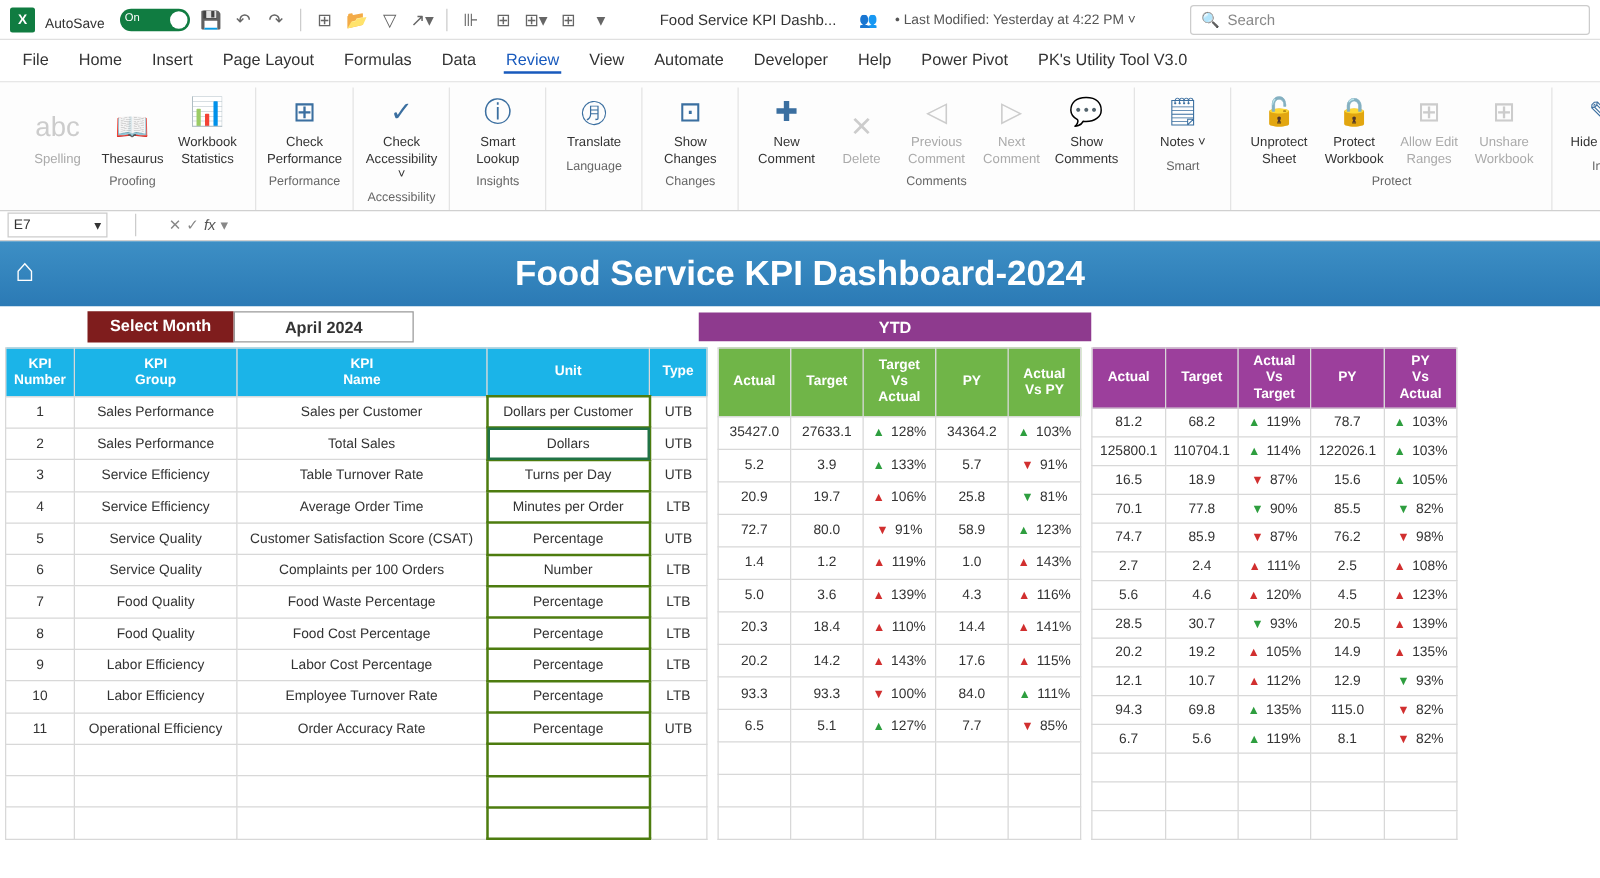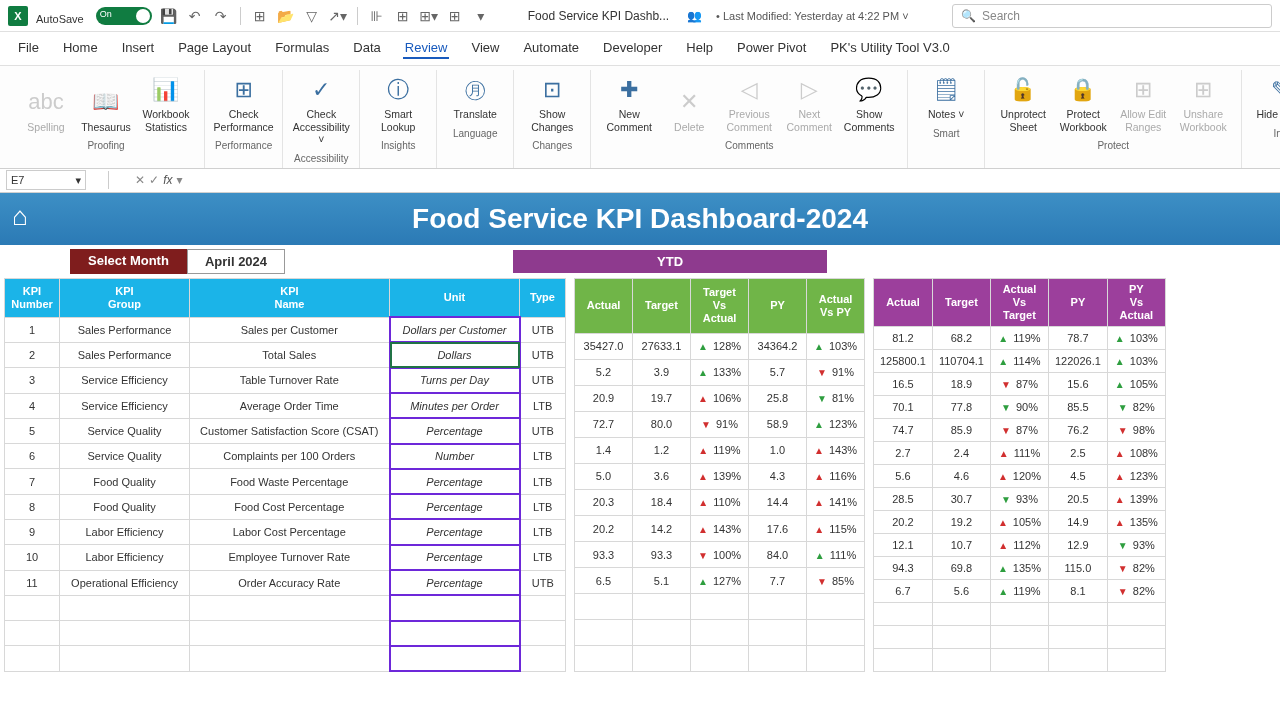--- a/index.html
+++ b/index.html
@@ -42,35 +42,35 @@
 .fx { font-style:italic; font-size:12px; color:#555; }
 
 
 .dash { padding:0; }
 .dash-title { background:linear-gradient(to bottom,#3d8fc5,#2b7ab5); color:#fff; font-size:28px; font-weight:bold; text-align:center; padding:10px 0; position:relative; }
 .home-icon { position:absolute; left:12px; top:8px; font-size:26px; color:#fff; }
 
 .month-row { display:flex; padding:4px 0; gap:10px; align-items:center; }
 .month-container { display:flex; margin-left:70px; }
 .select-month { background:#7f1d1d; color:#fff; padding:4px 18px; font-size:13px; font-weight:600; }
-.month-val { background:#fff; border:1px solid #999; padding:4px 17px; font-size:13px; font-weight:600; }
+.month-val { background:#fff; border:1px solid #999; padding:4px 40px; font-size:13px; font-weight:600; }
 .section-hdr { flex:1; text-align:center; color:#fff; font-weight:bold; padding:4px 0; font-size:13px; }
 .mtd-hdr { background:#4caf50; }
 .ytd-hdr { background:#8e3a8e; }
 .section-gap { width:8px; }
 
 
 .tbl-wrap { display:flex; gap:8px; padding:0 4px; }
 .tbl { border-collapse:collapse; }
 .tbl th, .tbl td { border:1px solid #d8d8d8; padding:4px 6px; font-size:11px; text-align:center; height:23px; }
 .tbl th { color:#fff; font-weight:600; line-height:1.2; }
 .tbl-left th { background:#1bb4e8; }
 .tbl-mtd th { background:#70b548; }
 .tbl-ytd th { background:#9c3f9c; }
-.tbl-left td:nth-child(4) { border:2px solid #6d28d9;font-style:italic; } 
+.tbl-left td:nth-child(4) { border:2px solid #4d7c0f; } 
 .selected-cell { outline:2px solid #217346; outline-offset:-2px; }
 .up { color:#2e9e3f; }
 .down { color:#d12f2f; }
 .tri { font-size:10px; margin-right:2px; }
 
 .col-num { width:55px; }
 .col-grp { width:130px; }
 .col-name { width:200px; }
 .col-unit { width:130px; }
 .col-type { width:46px; }

